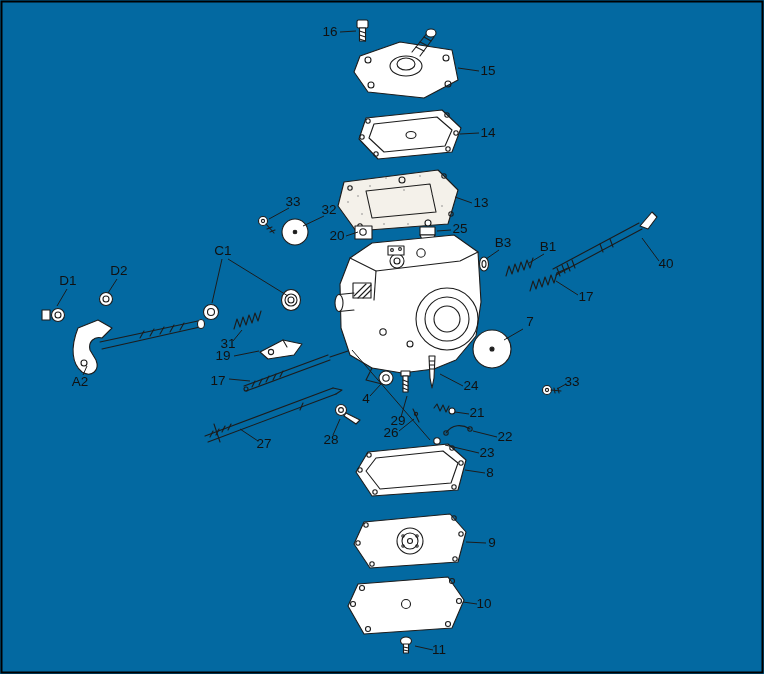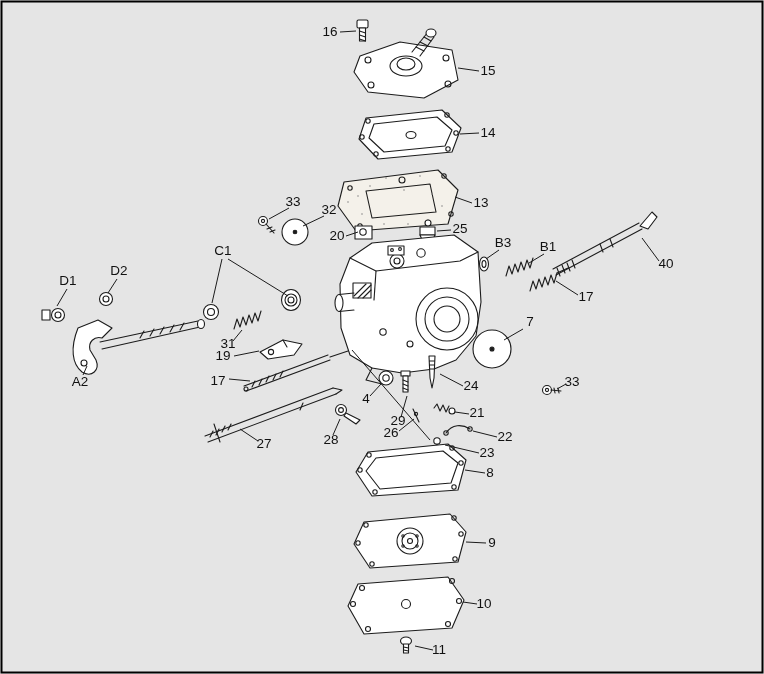--- a/index.html
+++ b/index.html
@@ -1,16 +1,16 @@
 <!DOCTYPE html>
 <html><head>
 <meta charset="utf-8">
 <style>
   html,body{margin:0;padding:0;background:#ffffff;}
-  .stage{position:relative;width:764px;height:674px;background:#e5e5e5;overflow:hidden;
+  .stage{position:relative;width:764px;height:674px;background:#0369a1;overflow:hidden;
          font-family:"Liberation Sans",sans-serif;}
   svg{position:absolute;left:0;top:0;}
   svg text{font-family:"Liberation Sans",sans-serif;font-size:13.5px;fill:#111;}
   .part{stroke:#1c1c1c;stroke-width:1.1;fill:none;stroke-linecap:round;stroke-linejoin:round;}
   .leader{stroke:#1c1c1c;stroke-width:1;fill:none;}
   .frame{fill:none;stroke:#000;stroke-width:2;}
   .dots{fill:#8a8a8a;stroke:none;}
 </style>
 </head>
 <body>

